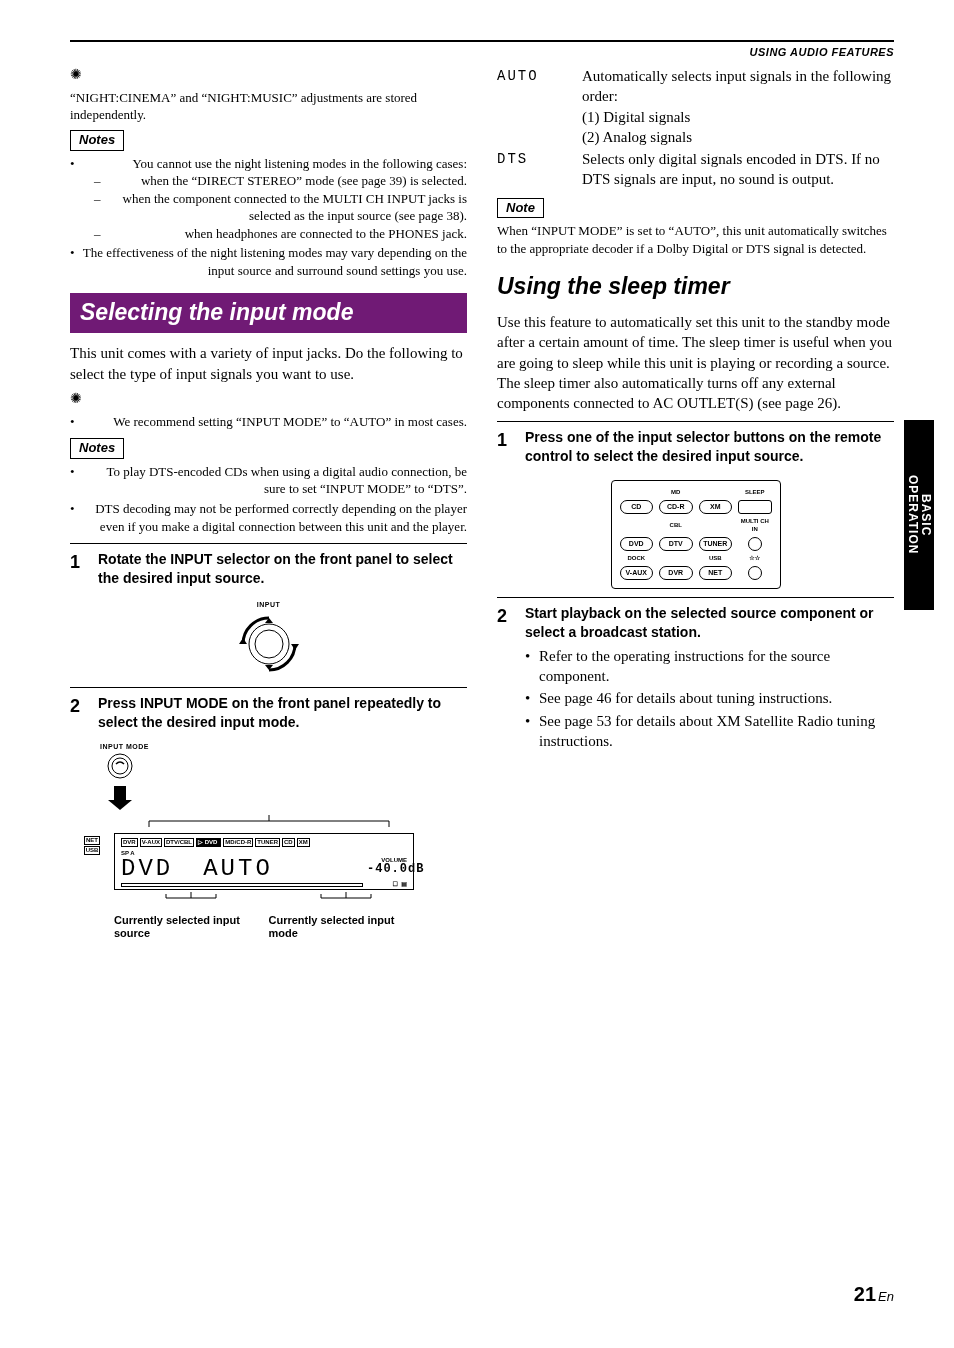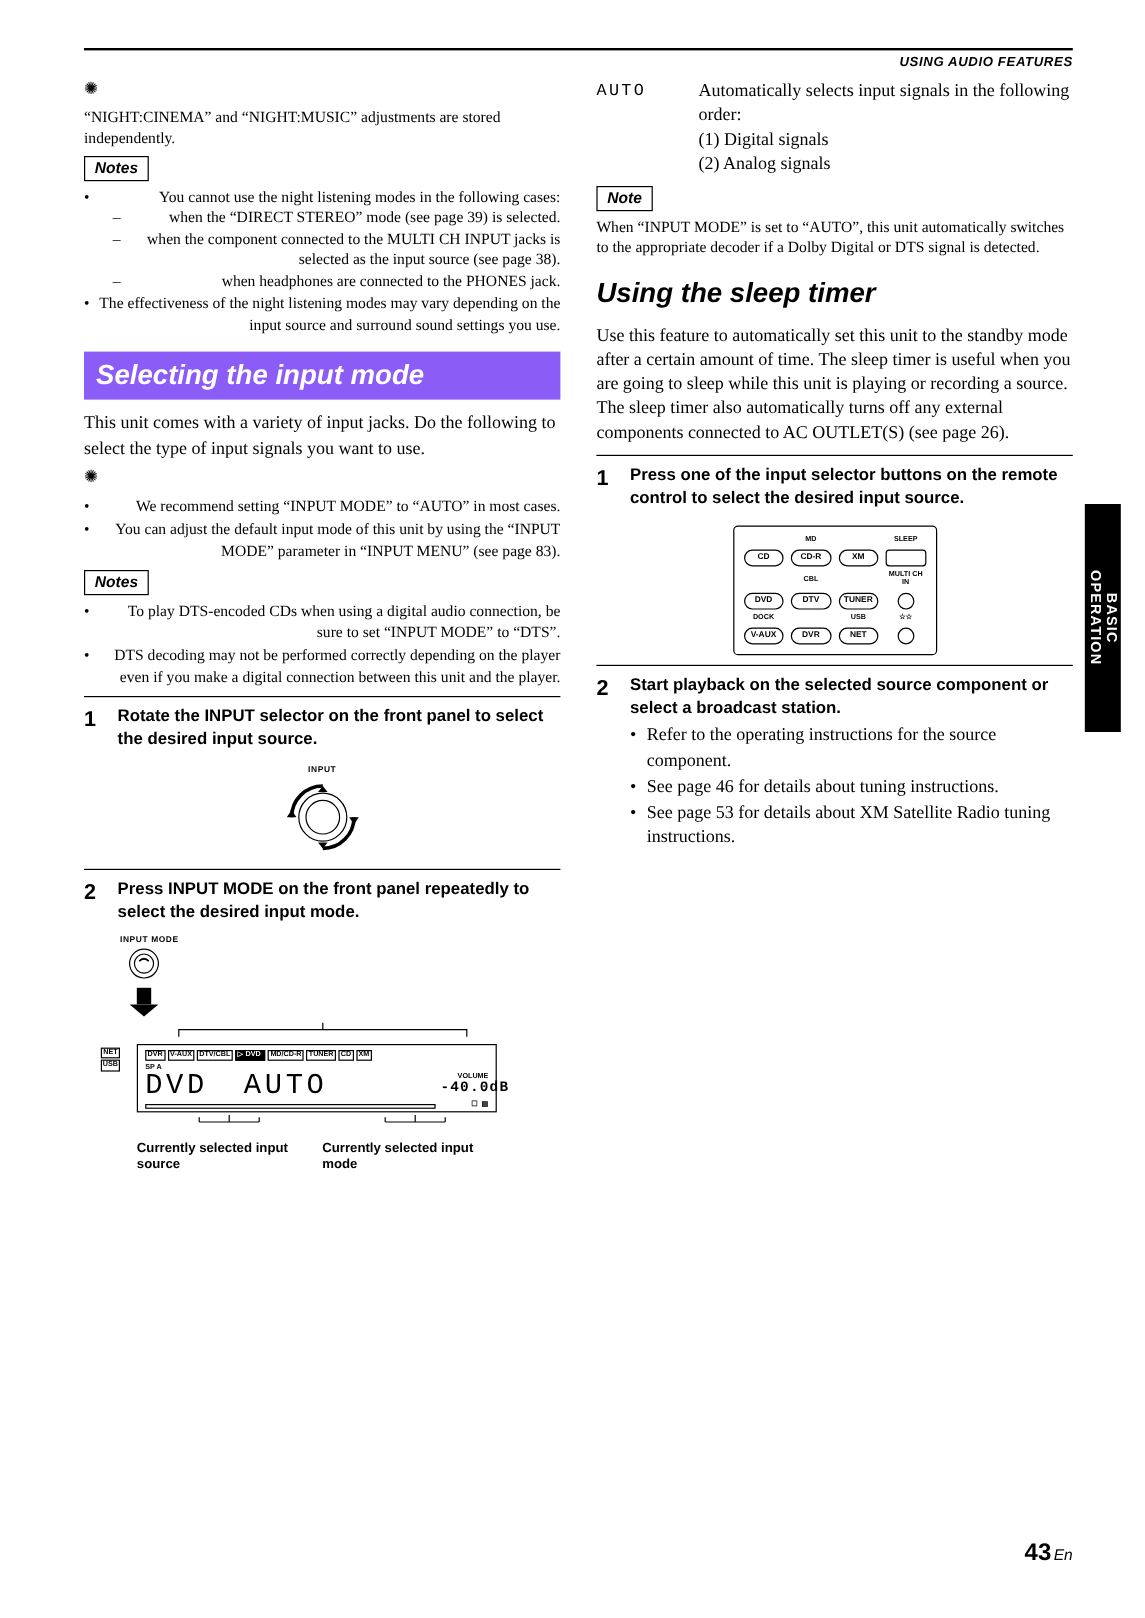--- a/index.html
+++ b/index.html
@@ -11,21 +11,21 @@
   .col { flex: 1; font-size: 14px; line-height: 1.35; }
   .tip { font-size: 13px; }
   .tip-icon { font-size: 14px; display:inline-block; margin-bottom:4px; filter: brightness(0);}
   .notes-label { display: inline-block; border: 1px solid #000; padding: 0 8px 1px 8px; font-family: Arial, Helvetica, sans-serif; font-style: italic; font-weight: bold; font-size: 13px; margin: 6px 0 4px 0; background:#fff;}
   ul.bul { list-style: none; padding-left: 0; font-size: 13px; text-align: right; }
   ul.bul > li { position: relative; padding-left: 12px; margin-bottom: 2px; }
   ul.bul > li::before { content: "•"; position: absolute; left: 0; top: 0; }
   ul.dash { list-style: none; padding-left: 12px; font-size: 13px; }
   ul.dash > li { position: relative; padding-left: 12px; }
   ul.dash > li::before { content: "–"; position: absolute; left: 0; top: 0; }
-  .section-bar { background: #8b5cf6; color: #fff; font-family: Arial, Helvetica, sans-serif; font-weight: bold; font-style: italic; font-size: 23px; padding: 4px 10px 5px 10px; margin: 14px 0 10px 0; }
+  .section-bar { background: #701a75; color: #fff; font-family: Arial, Helvetica, sans-serif; font-weight: bold; font-style: italic; font-size: 23px; padding: 4px 10px 5px 10px; margin: 14px 0 10px 0; }
   .section-plain { font-family: Arial, Helvetica, sans-serif; font-weight: bold; font-style: italic; font-size: 23px; margin: 2px 0 10px 0; }
   .body { font-size: 15px; line-height: 1.35; }
   .step { display:flex; align-items:flex-start; margin-top:8px;}
   .step-rule { border-top:1px solid #000; margin-top:8px; padding-top:6px;}
   .step-num { font-family: Arial, Helvetica, sans-serif; font-weight: bold; font-size: 18px; width:28px; flex:none;}
   .step-text { font-family: Arial, Helvetica, sans-serif; font-weight: bold; font-size: 14px; line-height:1.35;}
   .mode-row { display:flex; margin-bottom:2px; }
   .mode-label { font-family: 'Courier New', monospace; letter-spacing: 2px; font-size:14px; width:85px; flex:none; padding-top:1px;}
   .mode-desc { flex:1; font-size:15px; line-height:1.35; }
   .side-tab { position:absolute; right:20px; top:420px; width:30px; height:190px; background:#000; color:#fff; font-family: Arial, Helvetica, sans-serif; font-weight:bold; font-size:12px; display:flex; align-items:center; justify-content:center; }
@@ -84,21 +84,20 @@
         </li>
         <li>The effectiveness of the night listening modes may vary depending on the input source and surround sound settings you use.</li>
       </ul>
 
       <div class="section-bar">Selecting the input mode</div>
       <div class="body">This unit comes with a variety of input jacks. Do the following to select the type of input signals you want to use.</div>
 
       <span class="tip-icon" style="margin-top:6px;">✺</span>
       <ul class="bul">
         <li>We recommend setting “INPUT MODE” to “AUTO” in most cases.</li>
-        <li>You can adjust the default input mode of this unit by using the “INPUT MODE” parameter in “INPUT MENU” (see page 83).</li>
       </ul>
 
       <div class="notes-label">Notes</div>
       <ul class="bul">
         <li>To play DTS-encoded CDs when using a digital audio connection, be sure to set “INPUT MODE” to “DTS”.</li>
         <li>DTS decoding may not be performed correctly depending on the player even if you make a digital connection between this unit and the player.</li>
       </ul>
 
       <div class="step step-rule">
         <div class="step-num">1</div>
@@ -213,20 +212,24 @@
     <div class="col">
 
       <div class="mode-row">
         <div class="mode-label">AUTO</div>
         <div class="mode-desc">
           <span>Automatically selects input signals in the following order:</span><br>
           <span>(1) Digital signals</span><br>
           <span>(2) Analog signals</span>
         </div>
       </div>
+      <div class="mode-row">
+        <div class="mode-label">DTS</div>
+        <div class="mode-desc">Selects only digital signals encoded in DTS. If no DTS signals are input, no sound is output.</div>
+      </div>
 
       <div class="notes-label">Note</div>
       <div class="tip" style="font-size:13px;">When “INPUT MODE” is set to “AUTO”, this unit automatically switches to the appropriate decoder if a Dolby Digital or DTS signal is detected.</div>
 
       <div class="section-plain" style="margin-top:14px;">Using the sleep timer</div>
       <div class="body">Use this feature to automatically set this unit to the standby mode after a certain amount of time. The sleep timer is useful when you are going to sleep while this unit is playing or recording a source. The sleep timer also automatically turns off any external components connected to AC OUTLET(S) (see page 26).</div>
 
       <div class="step step-rule">
         <div class="step-num">1</div>
         <div class="step-text">Press one of the input selector buttons on the remote control to select the desired input source.</div>
@@ -283,15 +286,15 @@
       </div>
 
     </div>
   </div>
 
   <div class="side-tab">
     <span><span>BASIC</span><br><span>OPERATION</span></span>
   </div>
 
   <div class="pagenum">
-    <span class="n">43</span><span class="suf">En</span>
+    <span class="n">21</span><span class="suf">En</span>
   </div>
 </div>
 
 </body></html>

